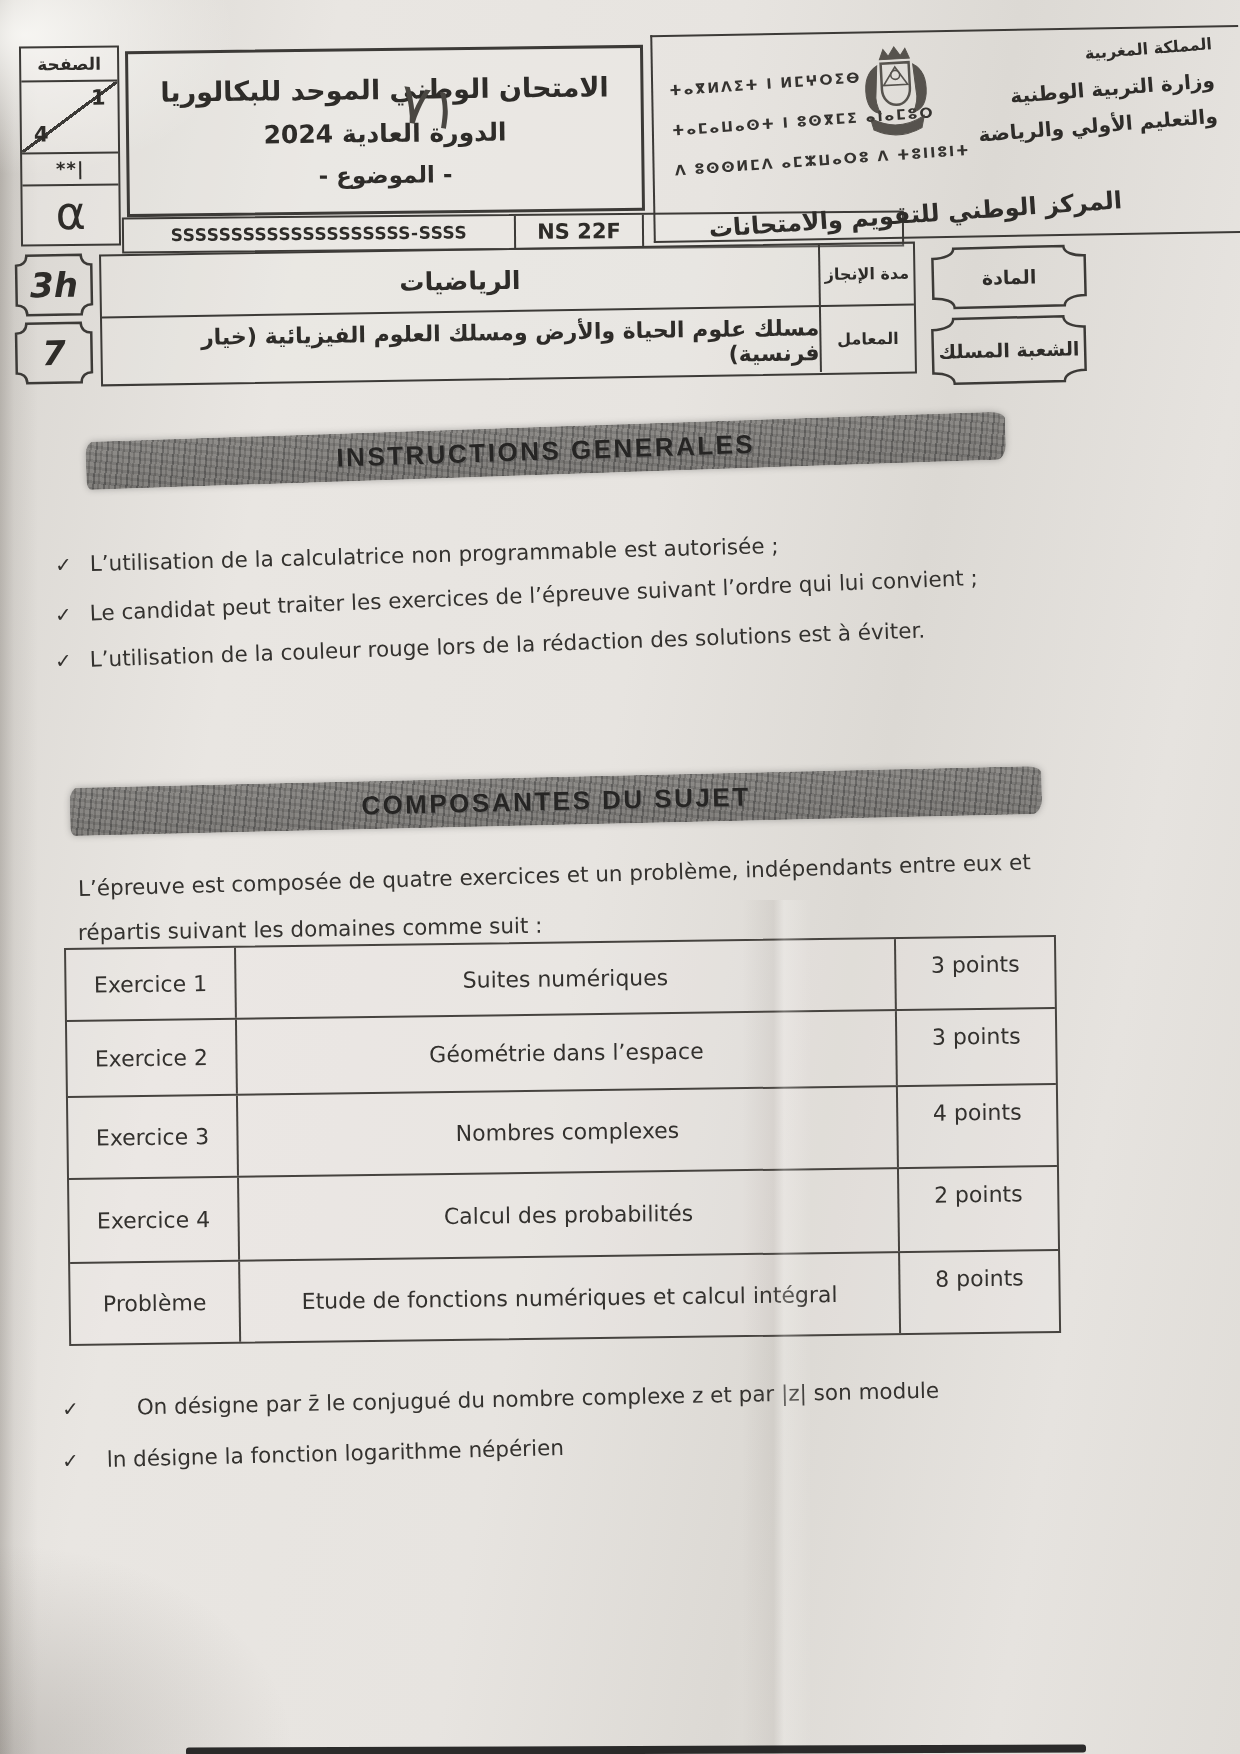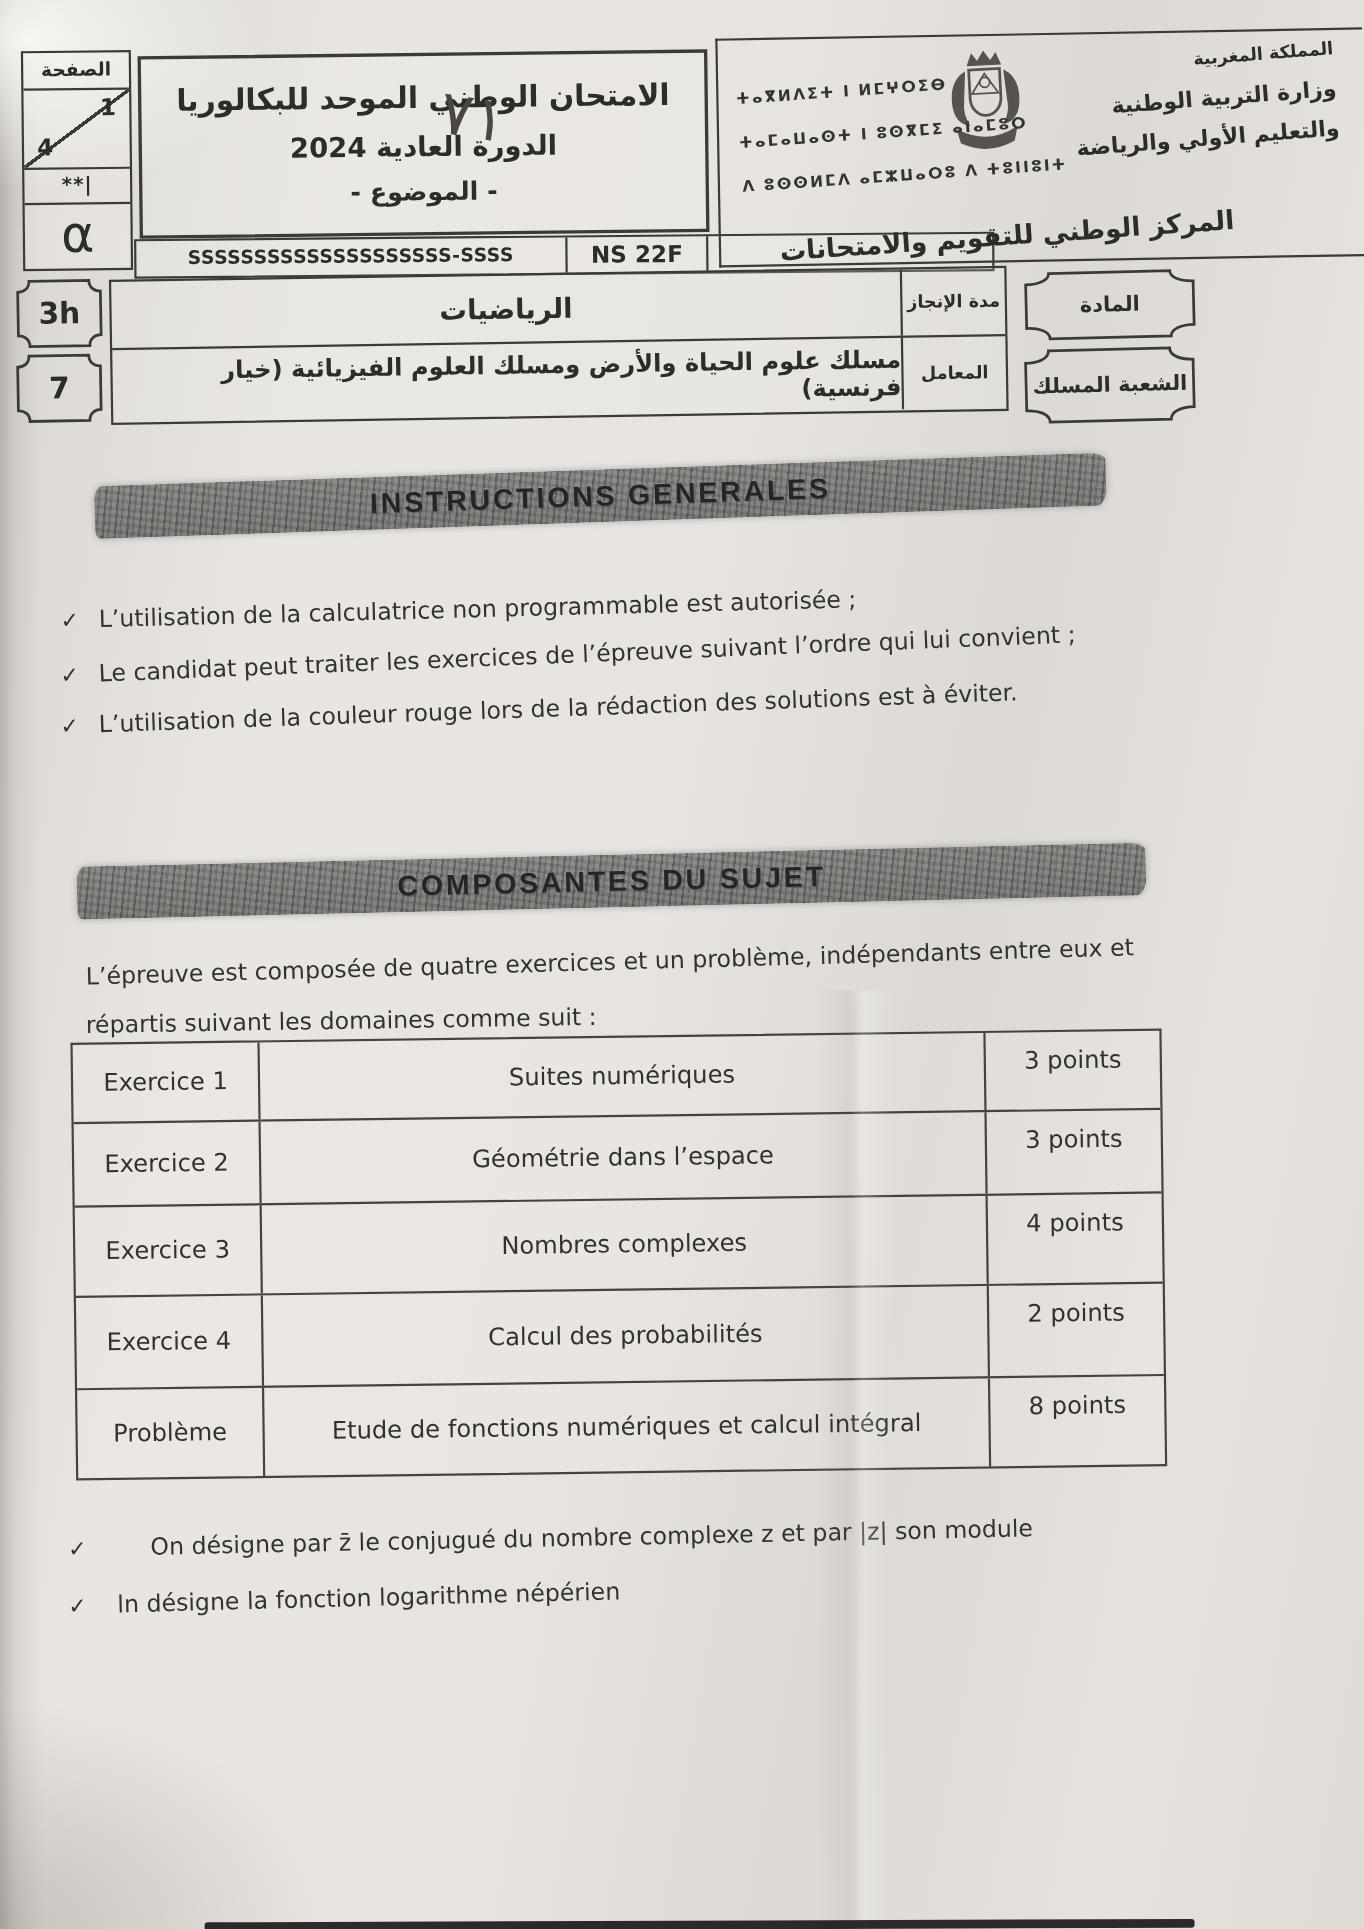--- a/index.html
+++ b/index.html
@@ -52,21 +52,21 @@
   .subtable .lab{width:95px;border-left:2.5px solid #3c3a37;order:2;display:flex;align-items:center;justify-content:center;font-weight:bold;font-size:16px;text-align:center;line-height:22px;}
   .subtable .val{flex:1;order:1;display:flex;align-items:center;justify-content:center;font-weight:bold;}
   .v-sub{font-size:25px;}
   .v-track{font-size:22px;}
   
   .ticket{display:flex;align-items:center;justify-content:center;}
   .ticket svg{position:absolute;inset:0;width:100%;height:100%;}
   .ticket span{position:relative;font-weight:bold;}
   .tk-3h{left:14px;top:252px;width:80px;height:66px;transform:rotate(-1deg);}
   .tk-7{left:14px;top:320px;width:80px;height:66px;transform:rotate(-1deg);}
-  .tk-3h span,.tk-7 span{font-size:27px;}
+  .tk-3h span,.tk-7 span{font-size:34px;font-style:italic;}
   .tk-mat{left:928px;top:244px;width:162px;height:66px;transform:rotate(-1.4deg);}
   .tk-trk{left:928px;top:314px;width:162px;height:72px;transform:rotate(-1.4deg);}
   .tk-mat span,.tk-trk span{font-size:19px;}
   
   .banner{height:48px;display:flex;align-items:center;justify-content:center;
     background:
       repeating-linear-gradient(97deg, rgba(35,35,35,.30) 0 2px, rgba(140,138,135,.22) 2px 5px, rgba(80,78,75,.30) 5px 7px, rgba(160,158,154,.16) 7px 11px),
       repeating-linear-gradient(8deg, rgba(55,55,55,.22) 0 3px, rgba(135,133,130,.18) 3px 7px),
       linear-gradient(#8d8b88,#7b7976);
     border-radius:8px 16px 10px 5px / 14px 7px 16px 9px;

